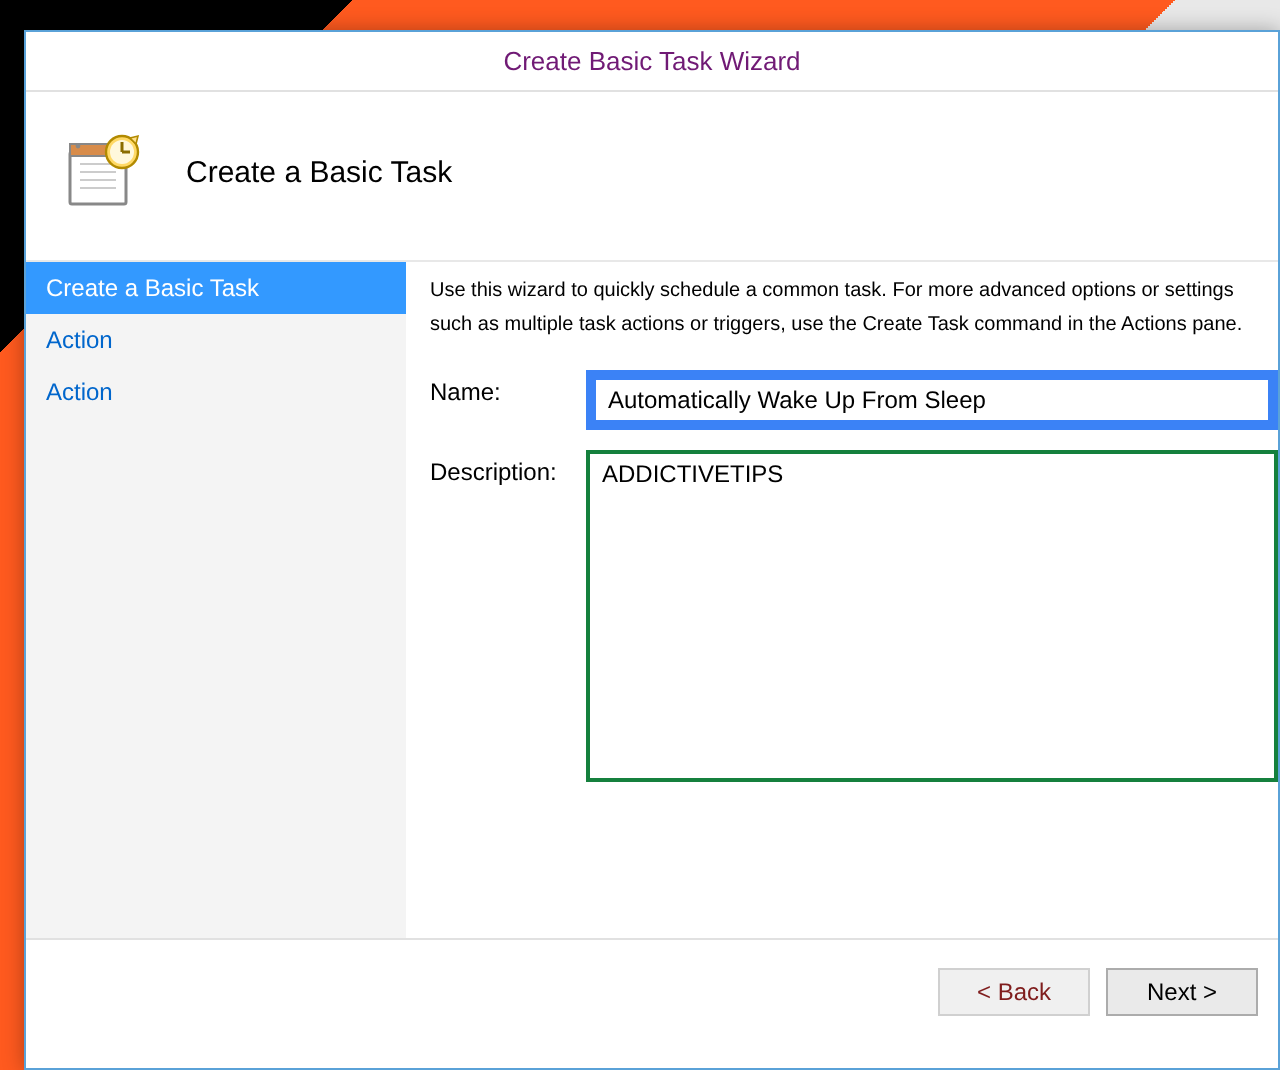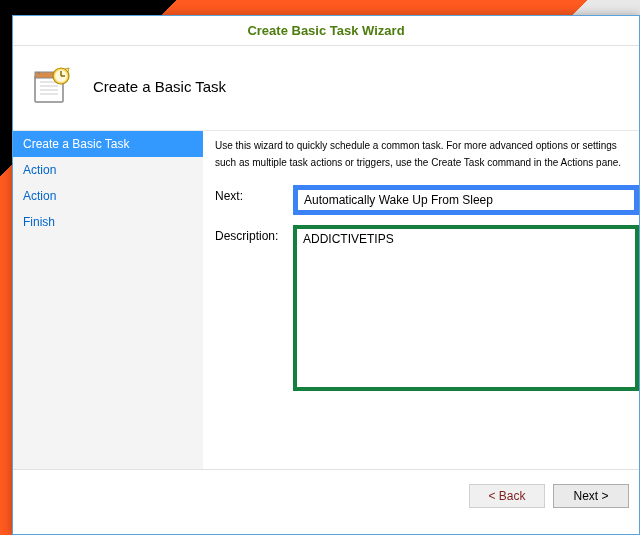--- a/index.html
+++ b/index.html
@@ -22,23 +22,22 @@
       border: 1px solid #5aa2d8;
       box-shadow: 0 0 10px rgba(0,0,0,0.3);
       display: flex;
       flex-direction: column;
     }
     .titlebar {
       background: #fff;
       text-align: center;
       padding: 7px 0;
       font-size: 13px;
-      color: #4d7c0f;
+      color: #701a75;
       border-bottom: 1px solid #e1e1e1;
-      font-weight: bold;
     }
     .header {
       display: flex;
       align-items: center;
       padding: 20px 20px 24px 20px;
       gap: 20px;
     }
     .header-icon {
       width: 40px;
       height: 40px;
@@ -100,21 +99,21 @@
       font-family: inherit;
       border: 5px solid #3b82f6;
       outline: none;
       background: #fff;
     }
     .form-textarea {
       flex: 1;
       padding: 3px 6px;
       font-size: 12px;
       font-family: inherit;
-      border: 4px solid #15803d;
+      border: 2px solid #15803d;
       outline: none;
       background: #fff;
       height: 166px;
       resize: none;
     }
     .footer {
       padding: 14px 10px 26px 0;
       display: flex;
       justify-content: flex-end;
       gap: 8px;
@@ -170,30 +169,27 @@
     <div class="sidebar">
       <div class="sidebar-item selected">
         <span>Create a Basic Task</span>
       </div>
       <div class="sidebar-item">
         <span>Action</span>
       </div>
       <div class="sidebar-item">
         <span>Action</span>
       </div>
-      <div class="sidebar-item">
-        <span>Finish</span>
-      </div>
     </div>
 
     <div class="content">
       <div class="instructions">Use this wizard to quickly schedule a common task.  For more advanced options or settings such as multiple task actions or triggers, use the Create Task command in the Actions pane.</div>
 
       <div class="form-row">
-        <div class="form-label">Next:</div>
+        <div class="form-label">Name:</div>
         <input type="text" class="form-input" value="Automatically Wake Up From Sleep" style="">
       </div>
 
       <div class="form-row">
         <div class="form-label">Description:</div>
         <textarea class="form-textarea" style="">ADDICTIVETIPS</textarea>
       </div>
     </div>
   </div>
 

